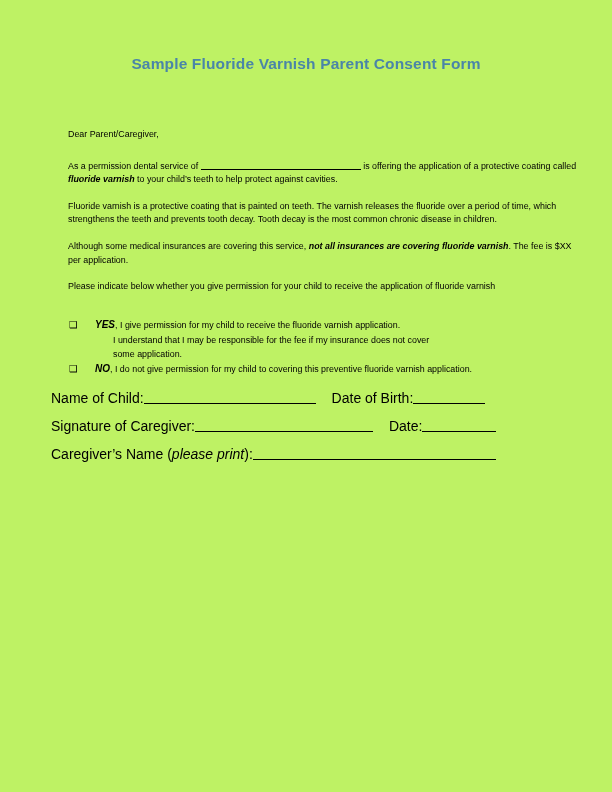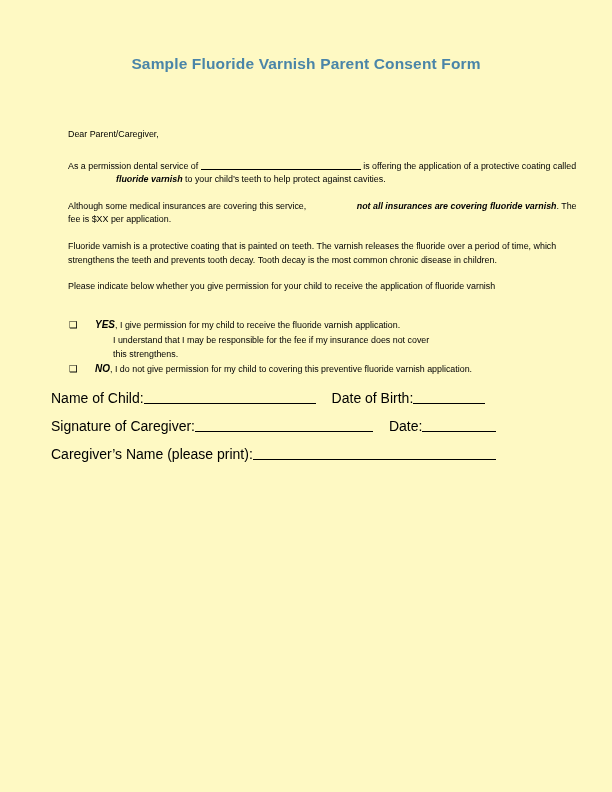--- a/index.html
+++ b/index.html
@@ -12,21 +12,21 @@
     height: 792px;
     font-family: "Liberation Sans", sans-serif;
     color: #000000;
     position: relative;
     overflow: hidden;
   }
 
   .page {
     position: absolute;
     inset: 0;
-    background: #fef9c3;
+    background: #bef264;
   }
 
   
   .doc-title {
     position: absolute;
     left: 0;
     right: 0;
     top: 55px;
     text-align: center;
     font-size: 15.5px;
@@ -45,22 +45,22 @@
     line-height: 13.6px;
   }
 
   .para {
     margin: 0 0 13px 0;
   }
   .para.tight { margin-bottom: 16px; }
 
   .salutation { margin-bottom: 18px; }
 
-  .bi { font-weight: bold; font-style: italic; margin-left: 48px; }
-  .it { }
+  .bi { font-weight: bold; font-style: italic; }
+  .it { font-style: italic; }
 
   
   .rule {
     display: inline-block;
     border-bottom: 1px solid #000;
     vertical-align: -1px;
   }
   .rule-blank-inline { width: 160px; }
 
   
@@ -125,37 +125,37 @@
 <div class="page">
 
   <div class="doc-title">Sample Fluoride Varnish Parent Consent Form</div>
 
   <div class="body-block">
 
     <p class="para salutation">Dear Parent/Caregiver,</p>
 
     <p class="para"><span>As a permission dental service of </span><span class="rule rule-blank-inline"></span><span> is offering the application of a protective coating called </span><span class="bi">fluoride varnish</span><span> to your child’s teeth to help protect against cavities.</span></p>
 
+    <p class="para">Fluoride varnish is a protective coating that is painted on teeth. The varnish releases the fluoride over a period of time, which strengthens the teeth and prevents tooth decay. Tooth decay is the most common chronic disease in children.</p>
+
     <p class="para"><span>Although some medical insurances are covering this service, </span><span class="bi">not all insurances are covering fluoride varnish</span><span>. The fee is $XX per application.</span></p>
-
-    <p class="para">Fluoride varnish is a protective coating that is painted on teeth. The varnish releases the fluoride over a period of time, which strengthens the teeth and prevents tooth decay. Tooth decay is the most common chronic disease in children.</p>
 
     <p class="para tight">Please indicate below whether you give permission for your child to receive the application of fluoride varnish</p>
   </div>
 
   <div class="options">
 
     <div class="opt-row">
       <span class="opt-box">❑</span>
       <span class="opt-text"><span class="opt-lead">YES</span><span>, I give permission for my child to receive the fluoride varnish application.</span></span>
     </div>
 
     <div>
       <div class="opt-cont">I understand that I may be responsible for the fee if my insurance does not cover</div>
-      <div class="opt-cont">this strengthens.</div>
+      <div class="opt-cont">some application.</div>
     </div>
 
     <div class="opt-row">
       <span class="opt-box">❑</span>
       <span class="opt-text"><span class="opt-lead">NO</span><span>, I do not give permission for my child to covering this preventive fluoride varnish application.</span></span>
     </div>
   </div>
 
   <div class="fields">
 

